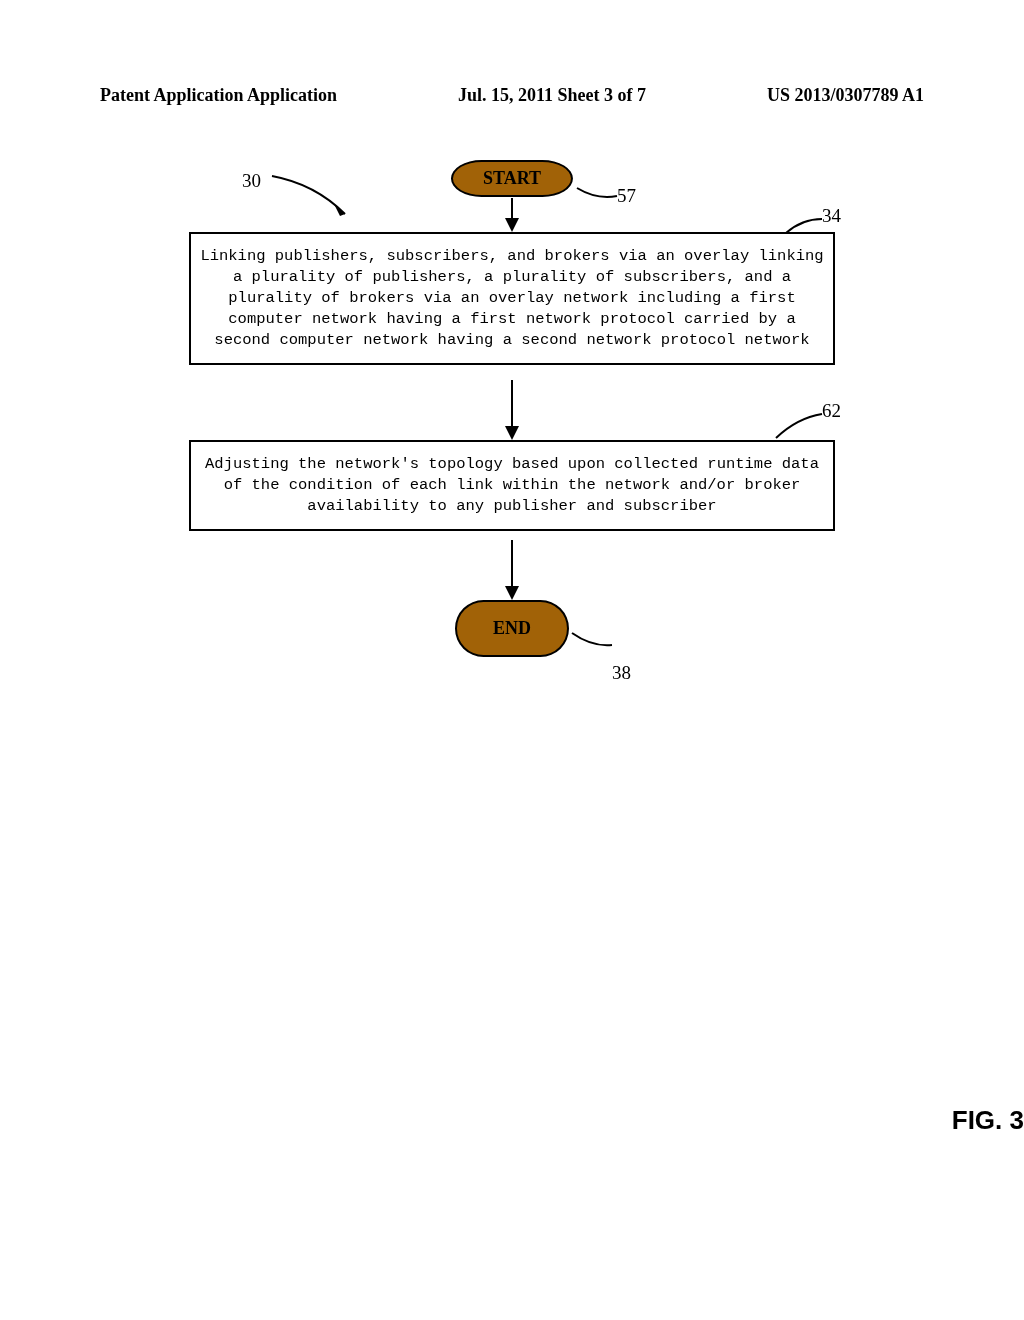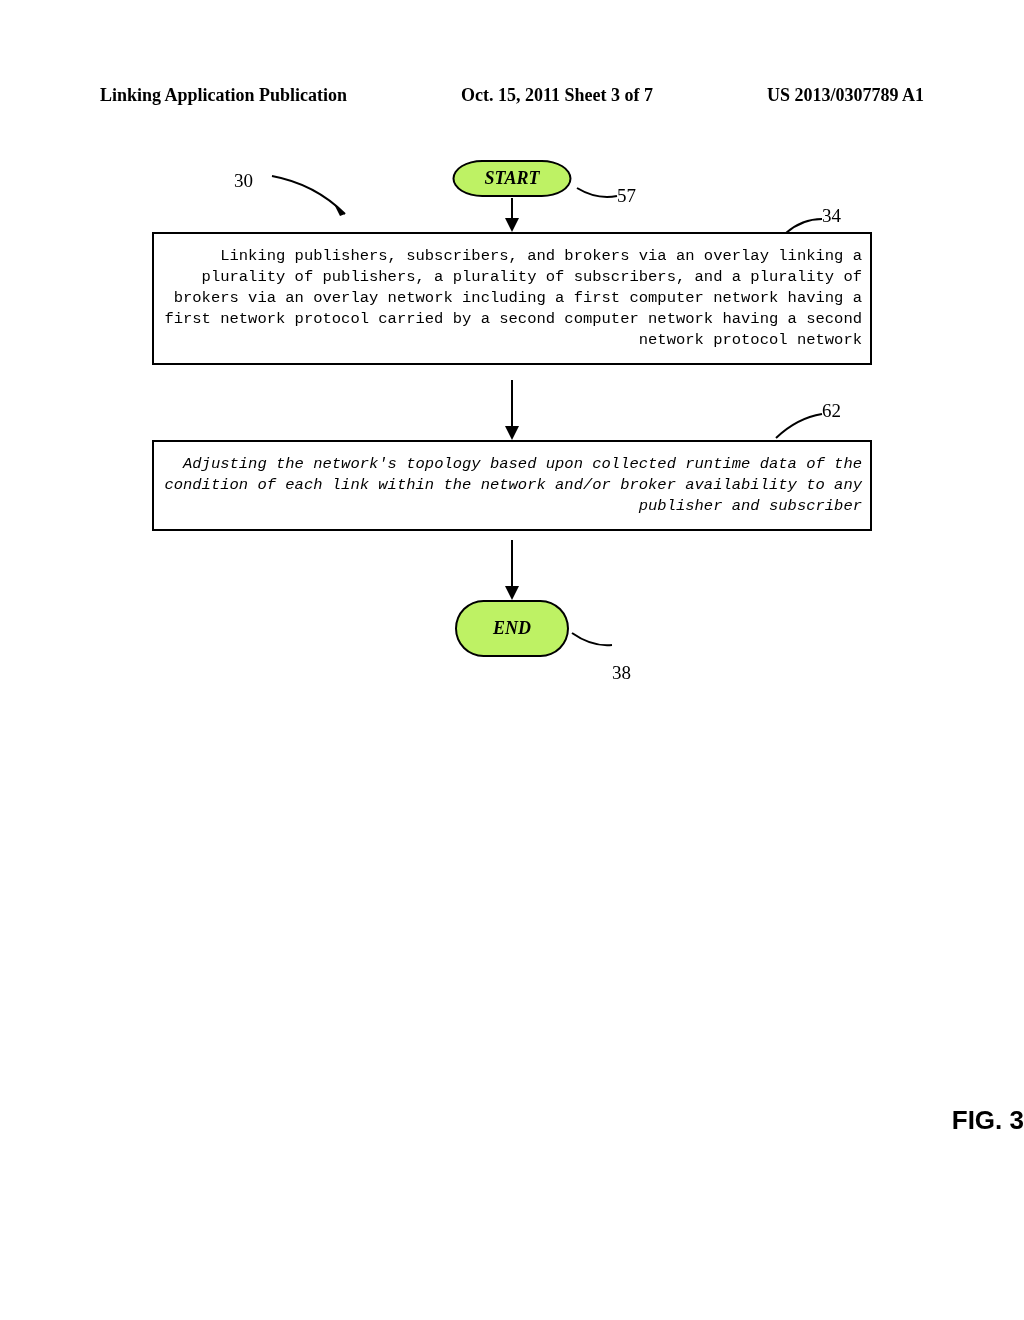--- a/index.html
+++ b/index.html
@@ -28,50 +28,49 @@
       transform: translateX(-50%);
       width: 780px;
     }
     .terminal {
       border: 2.5px solid #000;
       border-radius: 50% / 100%;
       display: inline-block;
       padding: 6px 30px;
       font-weight: bold;
       font-size: 18px;
-      background: #bef264;
+      background: #a16207;
       position: absolute;
-      font-style: italic;
     }
     .terminal.start {
       left: 50%;
       transform: translateX(-50%);
       top: 0;
     }
     .terminal.end {
       left: 50%;
       transform: translateX(-50%);
       top: 440px;
       padding: 16px 36px;
     }
     .process {
       border: 2px solid #000;
-      width: 720px;
+      width: 646px;
       margin: 0 auto;
       padding: 12px 8px;
       font-family: "Courier New", monospace;
       font-size: 15.5px;
-      text-align: right;
+      text-align: center;
       line-height: 1.35;
       position: absolute;
       left: 50%;
       transform: translateX(-50%);
     }
     .process.box1 { top: 72px; }
-    .process.box2 { top: 280px; font-style: italic; }
+    .process.box2 { top: 280px; }
     .arrow-line {
       position: absolute;
       left: 50%;
       transform: translateX(-50%);
       width: 2px;
       background: #000;
     }
     .arrow-head {
       position: absolute;
       left: 50%;
@@ -98,22 +97,22 @@
       text-align: right;
       font-weight: bold;
       font-size: 26px;
       font-family: Arial, sans-serif;
     }
   </style>
 </head>
 <body>
 
 <div class="header">
-  <span>Linking Application Publication</span>
-  <span>Oct. 15, 2011  Sheet 3 of 7</span>
+  <span>Patent Application Application</span>
+  <span>Jul. 15, 2011  Sheet 3 of 7</span>
   <span>US 2013/0307789 A1</span>
 </div>
 
 <div class="diagram">
 
   <div class="terminal start">
     <span>START</span>
   </div>
 
   <div class="arrow-line" style="top:38px;height:22px;"></div>
@@ -130,21 +129,21 @@
     <span>Adjusting the network's topology based upon collected runtime data of the condition of each link within the network and/or broker availability to any publisher and subscriber</span>
   </div>
 
   <div class="arrow-line" style="top:380px;height:48px;"></div>
   <div class="arrow-head" style="top:426px;"></div>
 
   <div class="terminal end">
     <span>END</span>
   </div>
 
-  <div class="ref-num" style="top:10px;left:112px;">30</div>
+  <div class="ref-num" style="top:10px;left:120px;">30</div>
   <svg class="leader" style="top:14px;left:148px;" width="90" height="55">
     <path d="M2,2 Q45,10 75,40" stroke="#000" stroke-width="2" fill="none"></path>
     <polygon points="75,40 64,30 70,42" fill="#000"></polygon>
   </svg>
 
   <div class="ref-num" style="top:25px;left:495px;">57</div>
   <svg class="leader" style="top:18px;left:450px;" width="50" height="25">
     <path d="M45,18 Q25,22 5,10" stroke="#000" stroke-width="2" fill="none"></path>
   </svg>
 

